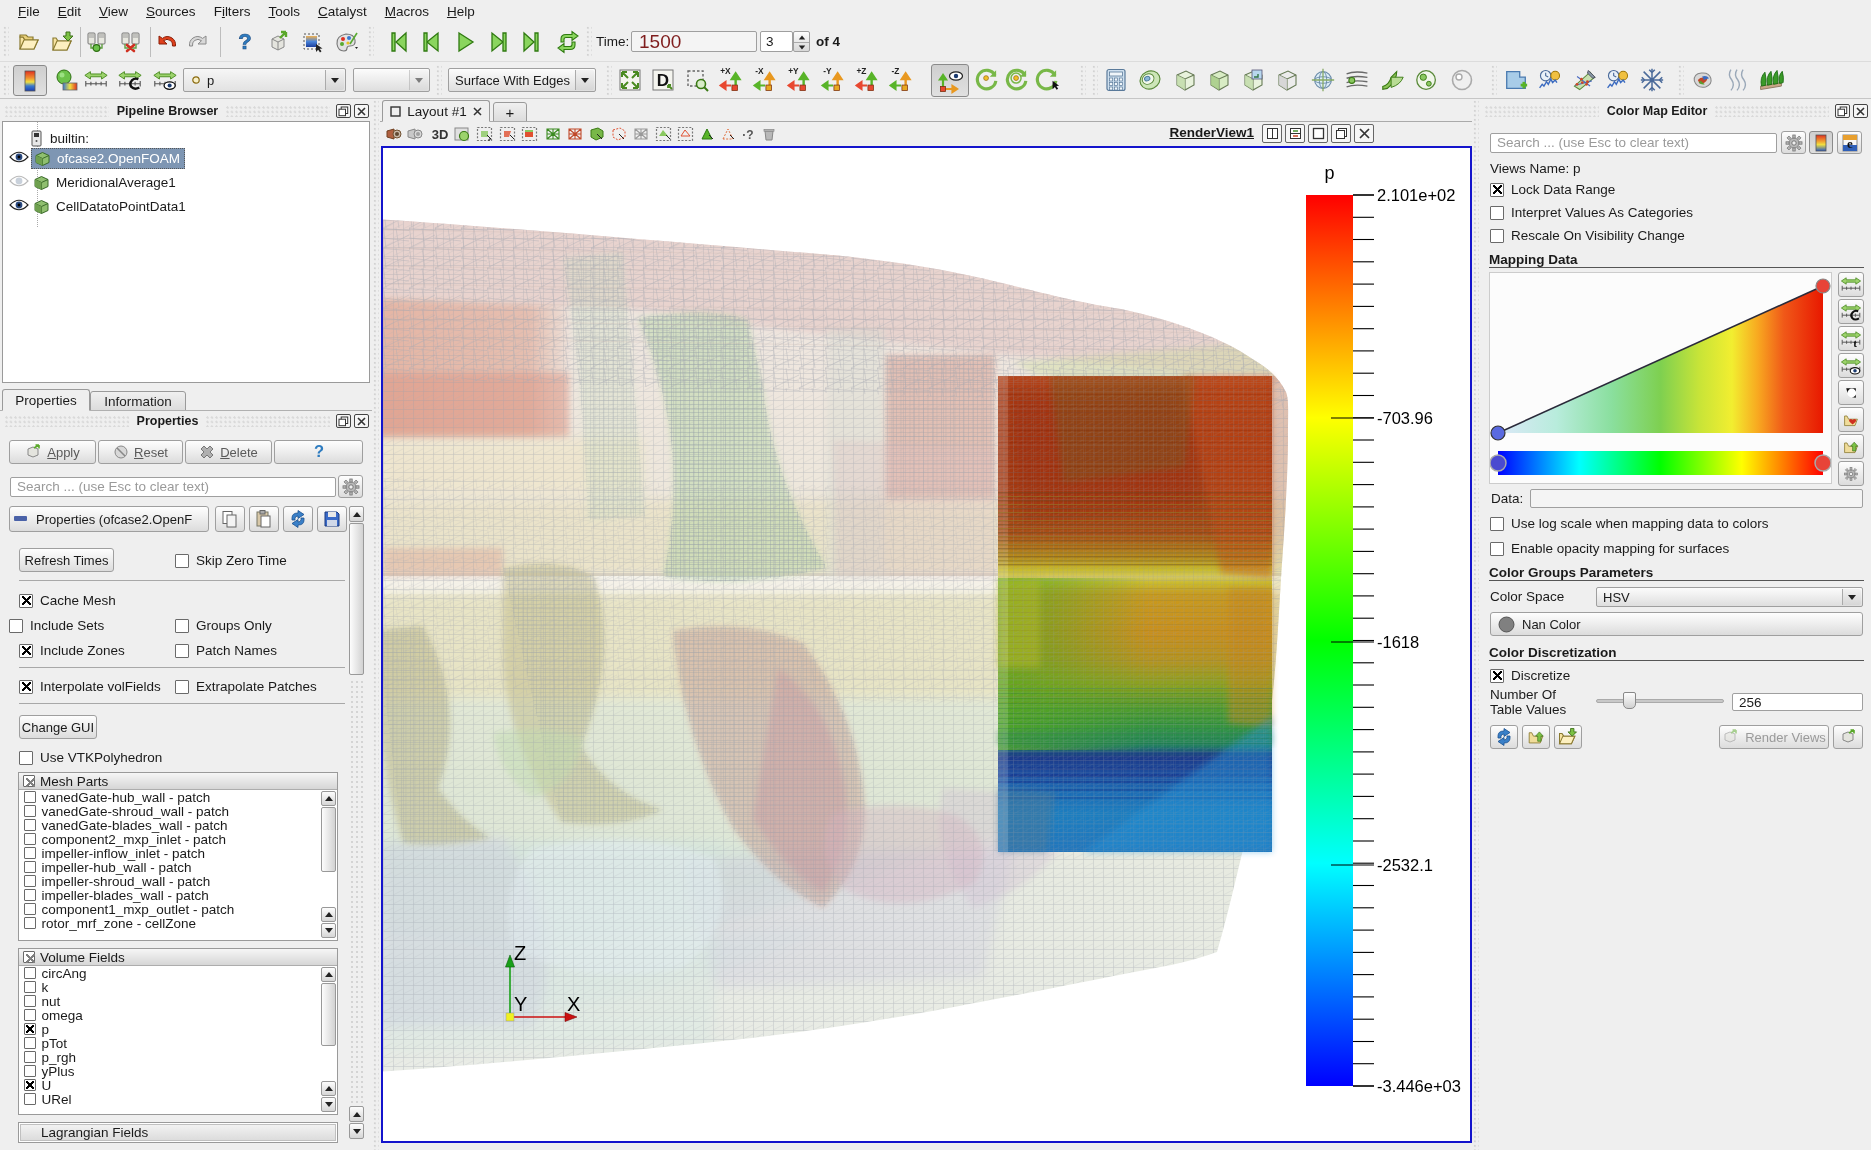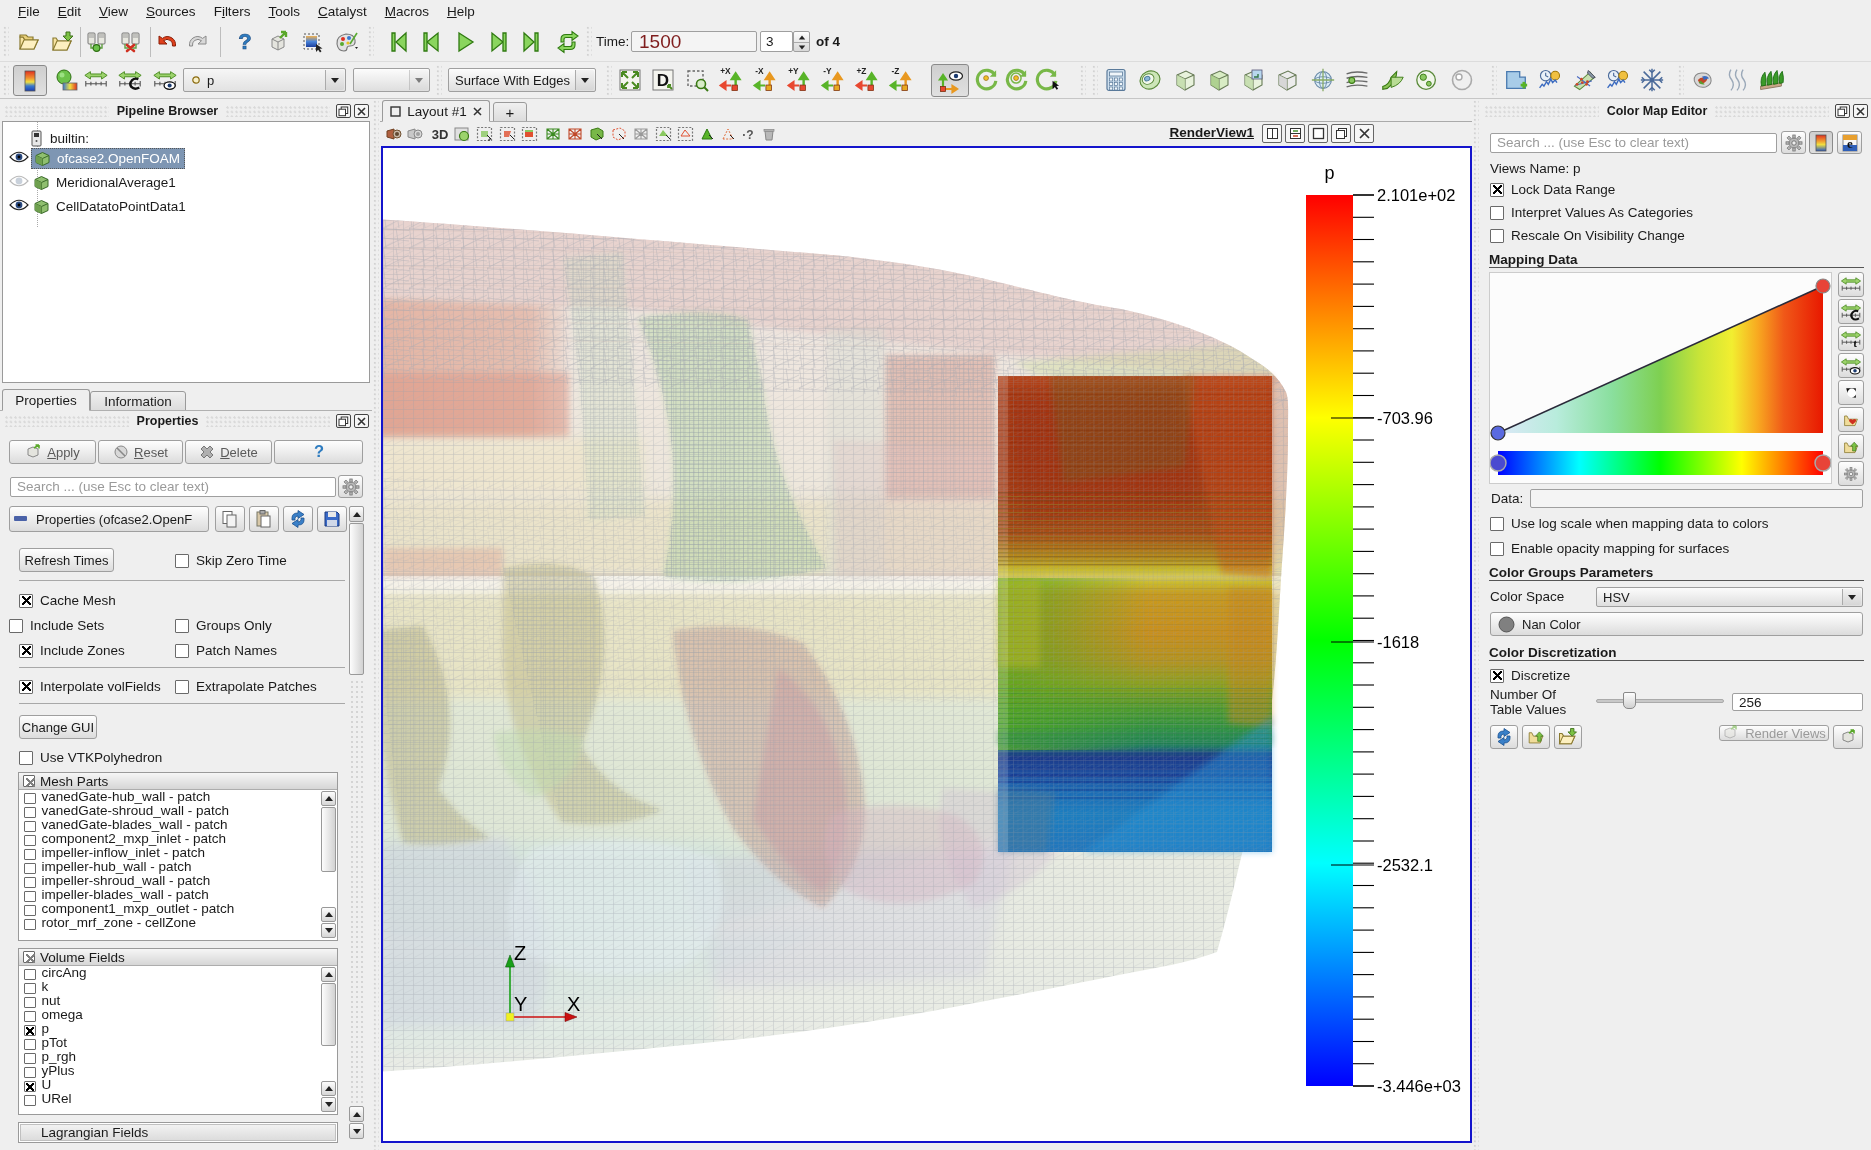--- a/index.html
+++ b/index.html
@@ -26,21 +26,21 @@
 .docktitle { height:16px; display:flex; align-items:center; position:absolute; }
 .docktitle .hatch { flex:1; height:11px; background:radial-gradient(circle at 1.5px 1.5px, #d9d9d9 1.1px, transparent 1.3px); background-size:4.5px 4.5px; margin:0 3px; }
 .docktitle .t { font-weight:bold; font-size:12.5px; padding:0 5px; }
 .winbtn { width:15px; height:14px; border:1px solid #444; background:#f6f6f6; border-radius:2px; margin-left:3px; position:relative; flex:0 0 auto; display:flex; align-items:center; justify-content:center; }
 .sthumb { position:absolute; background:linear-gradient(90deg,#fdfdfd,#d2d2d2); border:1px solid #999; border-radius:2px; }
 .sbtn { position:absolute; background:linear-gradient(#fdfdfd,#d6d6d6); border:1px solid #999; border-radius:2px; display:flex; align-items:center; justify-content:center; }
 .uarr { width:0; height:0; border-left:4px solid transparent; border-right:4px solid transparent; border-bottom:5px solid #222; }
 .darr2 { width:0; height:0; border-left:4px solid transparent; border-right:4px solid transparent; border-top:5px solid #222; }
 .tab { position:absolute; border:1px solid #9a9a9a; border-radius:3px 3px 0 0; background:linear-gradient(#f0f0f0,#dcdcdc); font-size:13.5px; display:flex; align-items:center; justify-content:center; }
 .tab.active { background:#efefef; border-bottom:1px solid #efefef; }
-.li { height:14px; display:flex; align-items:flex-end; gap:6px; padding-left:5px; font-size:13.5px; white-space:nowrap; }
+.li { height:14px; display:flex; align-items:center; gap:6px; padding-left:5px; font-size:13.5px; white-space:nowrap; }
 .li .check { width:11.5px; height:11.5px; }
 .li .check.on:before { left:1px; top:1px; width:8px; height:8px; }
 hr.sep { border:none; border-top:1px solid #a8a8a8; position:absolute; margin:0; }
 .h2 { font-weight:bold; font-size:13.5px; position:absolute; white-space:nowrap; }
 .lbl { position:absolute; font-size:13.5px; white-space:nowrap; }
 </style></head><body>
 
 <div id="menubar" class="abs">
 <span style="padding-left:18px"><u>F</u>ile</span>
     <span><u>E</u>dit</span>
@@ -1387,21 +1387,21 @@
   </div>
 <div class="btn" style="left:1554px;top:725px;width:28px;height:24px">
     <span style="transform:scale(0.85);display:flex">
       <svg width="24" height="24" viewBox="0 0 24 24">
 <path d="M2 8 L2 20 L16 20 L20 11 L7 11 L5 8 Z" fill="#f7e3a1" stroke="#8a7a30" stroke-width="1.2"></path>
 <path d="M2 20 L6 11 L20 11 L16 20 Z" fill="#fdf0c0" stroke="#8a7a30" stroke-width="1.2"></path>
 <path d="M15 2 L19 2 L19 6 L22 6 L17 11 L12 6 L15 6 Z" fill="#7cc144" stroke="#3c7018" stroke-width="1"></path>
       </svg>
     </span>
   </div>
-<div class="btn" style="left:1719px;top:725px;width:110px;height:16px;color:#9a9a9a;gap:6px"><span style="opacity:0.5;display:flex">
+<div class="btn" style="left:1719px;top:725px;width:110px;height:24px;color:#9a9a9a;gap:6px"><span style="opacity:0.5;display:flex">
       <svg width="17" height="16" viewBox="0 0 17 16">
         <path d="M3 5 L8 3 L13 5 L13 11 L8 13 L3 11 Z" fill="#e4e4de" stroke="#888"></path>
         <path d="M9 4 L14 1 M14 1 l-3.5 0 M14 1 l0 3.5" stroke="#5aa82a" stroke-width="1.6" fill="none"></path>
       </svg>
     </span>Render Views</div>
 <div class="btn" style="left:1833px;top:725px;width:30px;height:24px">
     <svg width="17" height="16" viewBox="0 0 17 16">
       <path d="M3 5 L8 3 L13 5 L13 11 L8 13 L3 11 Z" fill="#e4e4de" stroke="#888"></path>
       <path d="M9 4 L14 1 M14 1 l-3.5 0 M14 1 l0 3.5" stroke="#5aa82a" stroke-width="1.6" fill="none"></path>
     </svg>

